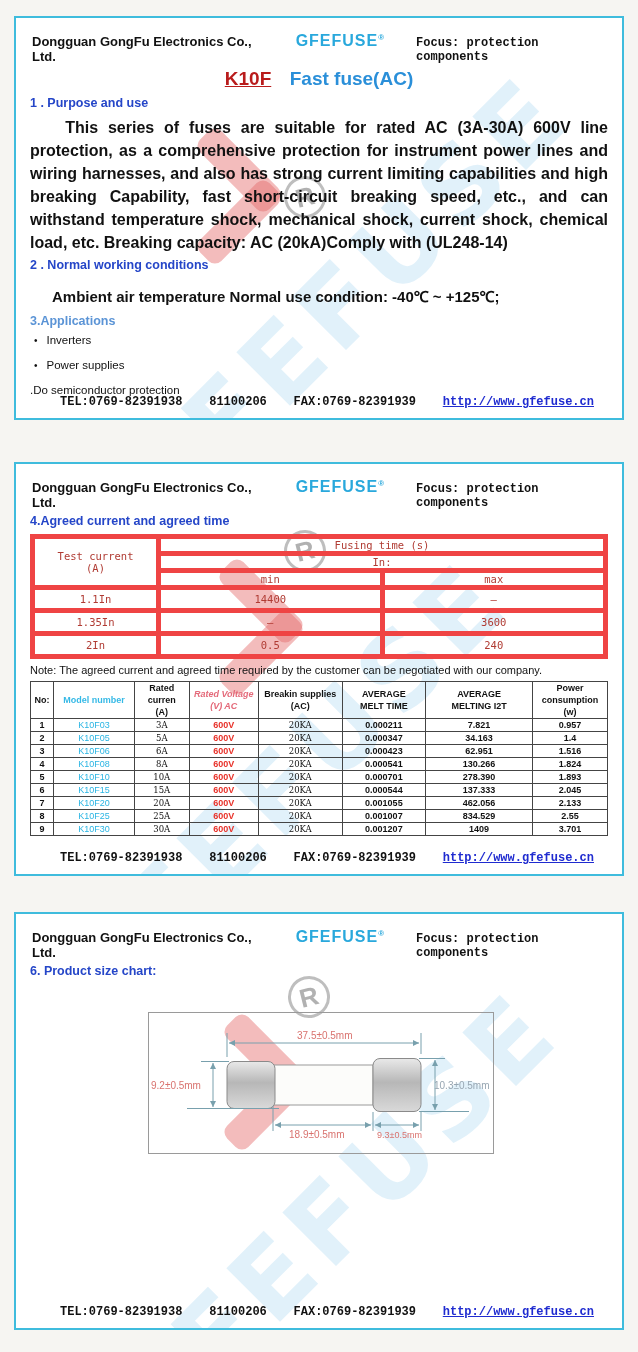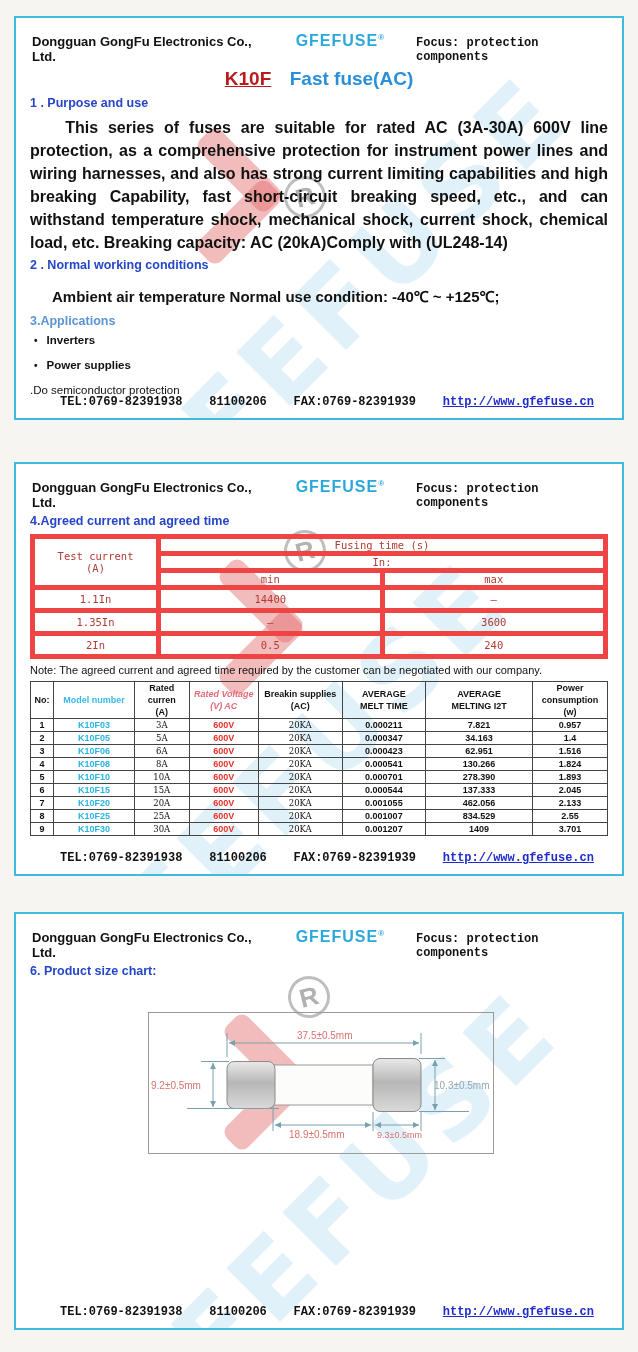--- a/index.html
+++ b/index.html
@@ -83,21 +83,21 @@
   .doc-title .tname { color:#2a8fd9; font-weight:700; font-size:19px; }
   .sec-heading { color:#2546c8; font-weight:700; font-size:12.5px; margin:4px 0 6px 0; position:relative; z-index:2; }
   .sec-heading.apps { color:#5b94d6; }
   .body-text {
     font-size:16px; font-weight:700; line-height:23px;
     text-align:justify; text-indent:2.2em; margin-bottom:4px;
     position:relative; z-index:2;
   }
   .ambient { font-size:15px; font-weight:700; margin:14px 0 8px 22px; position:relative; z-index:2; }
   .apps-list { list-style:none; margin:2px 0 0 4px; position:relative; z-index:2; }
-  .apps-list li { font-size:11.5px; font-weight:700; margin-bottom:13px; }
+  .apps-list li { font-size:11.5px; font-weight:400; margin-bottom:13px; }
   .apps-list li::before { content:"•"; font-size:10px; margin-right:9px; }
   .apps-extra { font-size:11.5px; font-weight:400; margin:2px 0 0 0; position:relative; z-index:2; }
 
   
   .t4 {
     width:100%; border-collapse:collapse;
     font-family:"DejaVu Sans Mono", monospace;
     color:#b03b33; font-size:10.5px; text-align:center;
     position:relative; z-index:2; margin-bottom:5px;
   }
@@ -110,21 +110,21 @@
   .t5 {
     width:100%; border-collapse:collapse; text-align:center;
     font-size:9px; position:relative; z-index:2; margin-bottom:4px;
   }
   .t5 td, .t5 th { border:1px solid #444; padding:0 1px; }
   .t5 thead th { font-weight:700; height:26px; line-height:12px; }
   .t5 tbody td { height:13px; }
   .th-model { color:#35b9e6; }
   .th-volt  { color:#e46a7a;font-style:italic; }
   .c-no { font-weight:700; }
-  .c-model { color:#2ab5e3; font-weight:700;text-align:center; }
+  .c-model { color:#2ab5e3; font-weight:400;text-align:center; }
   .c-volt { color:#e8322a; font-weight:700; }
   .c-plain { font-weight:400; font-family:"DejaVu Serif", serif; font-size:8.5px; }
   .c-bold { font-weight:700; }
   .note2 { font:400 11px "DejaVu Sans Mono", monospace; margin:2px 0 0 2px; position:relative; z-index:2; }
 
   
   .drawing-frame {
     width:346px; height:142px; border:1px solid #9a9a9a;
     margin:34px 0 0 118px; position:relative; z-index:2; background:transparent;
   }

